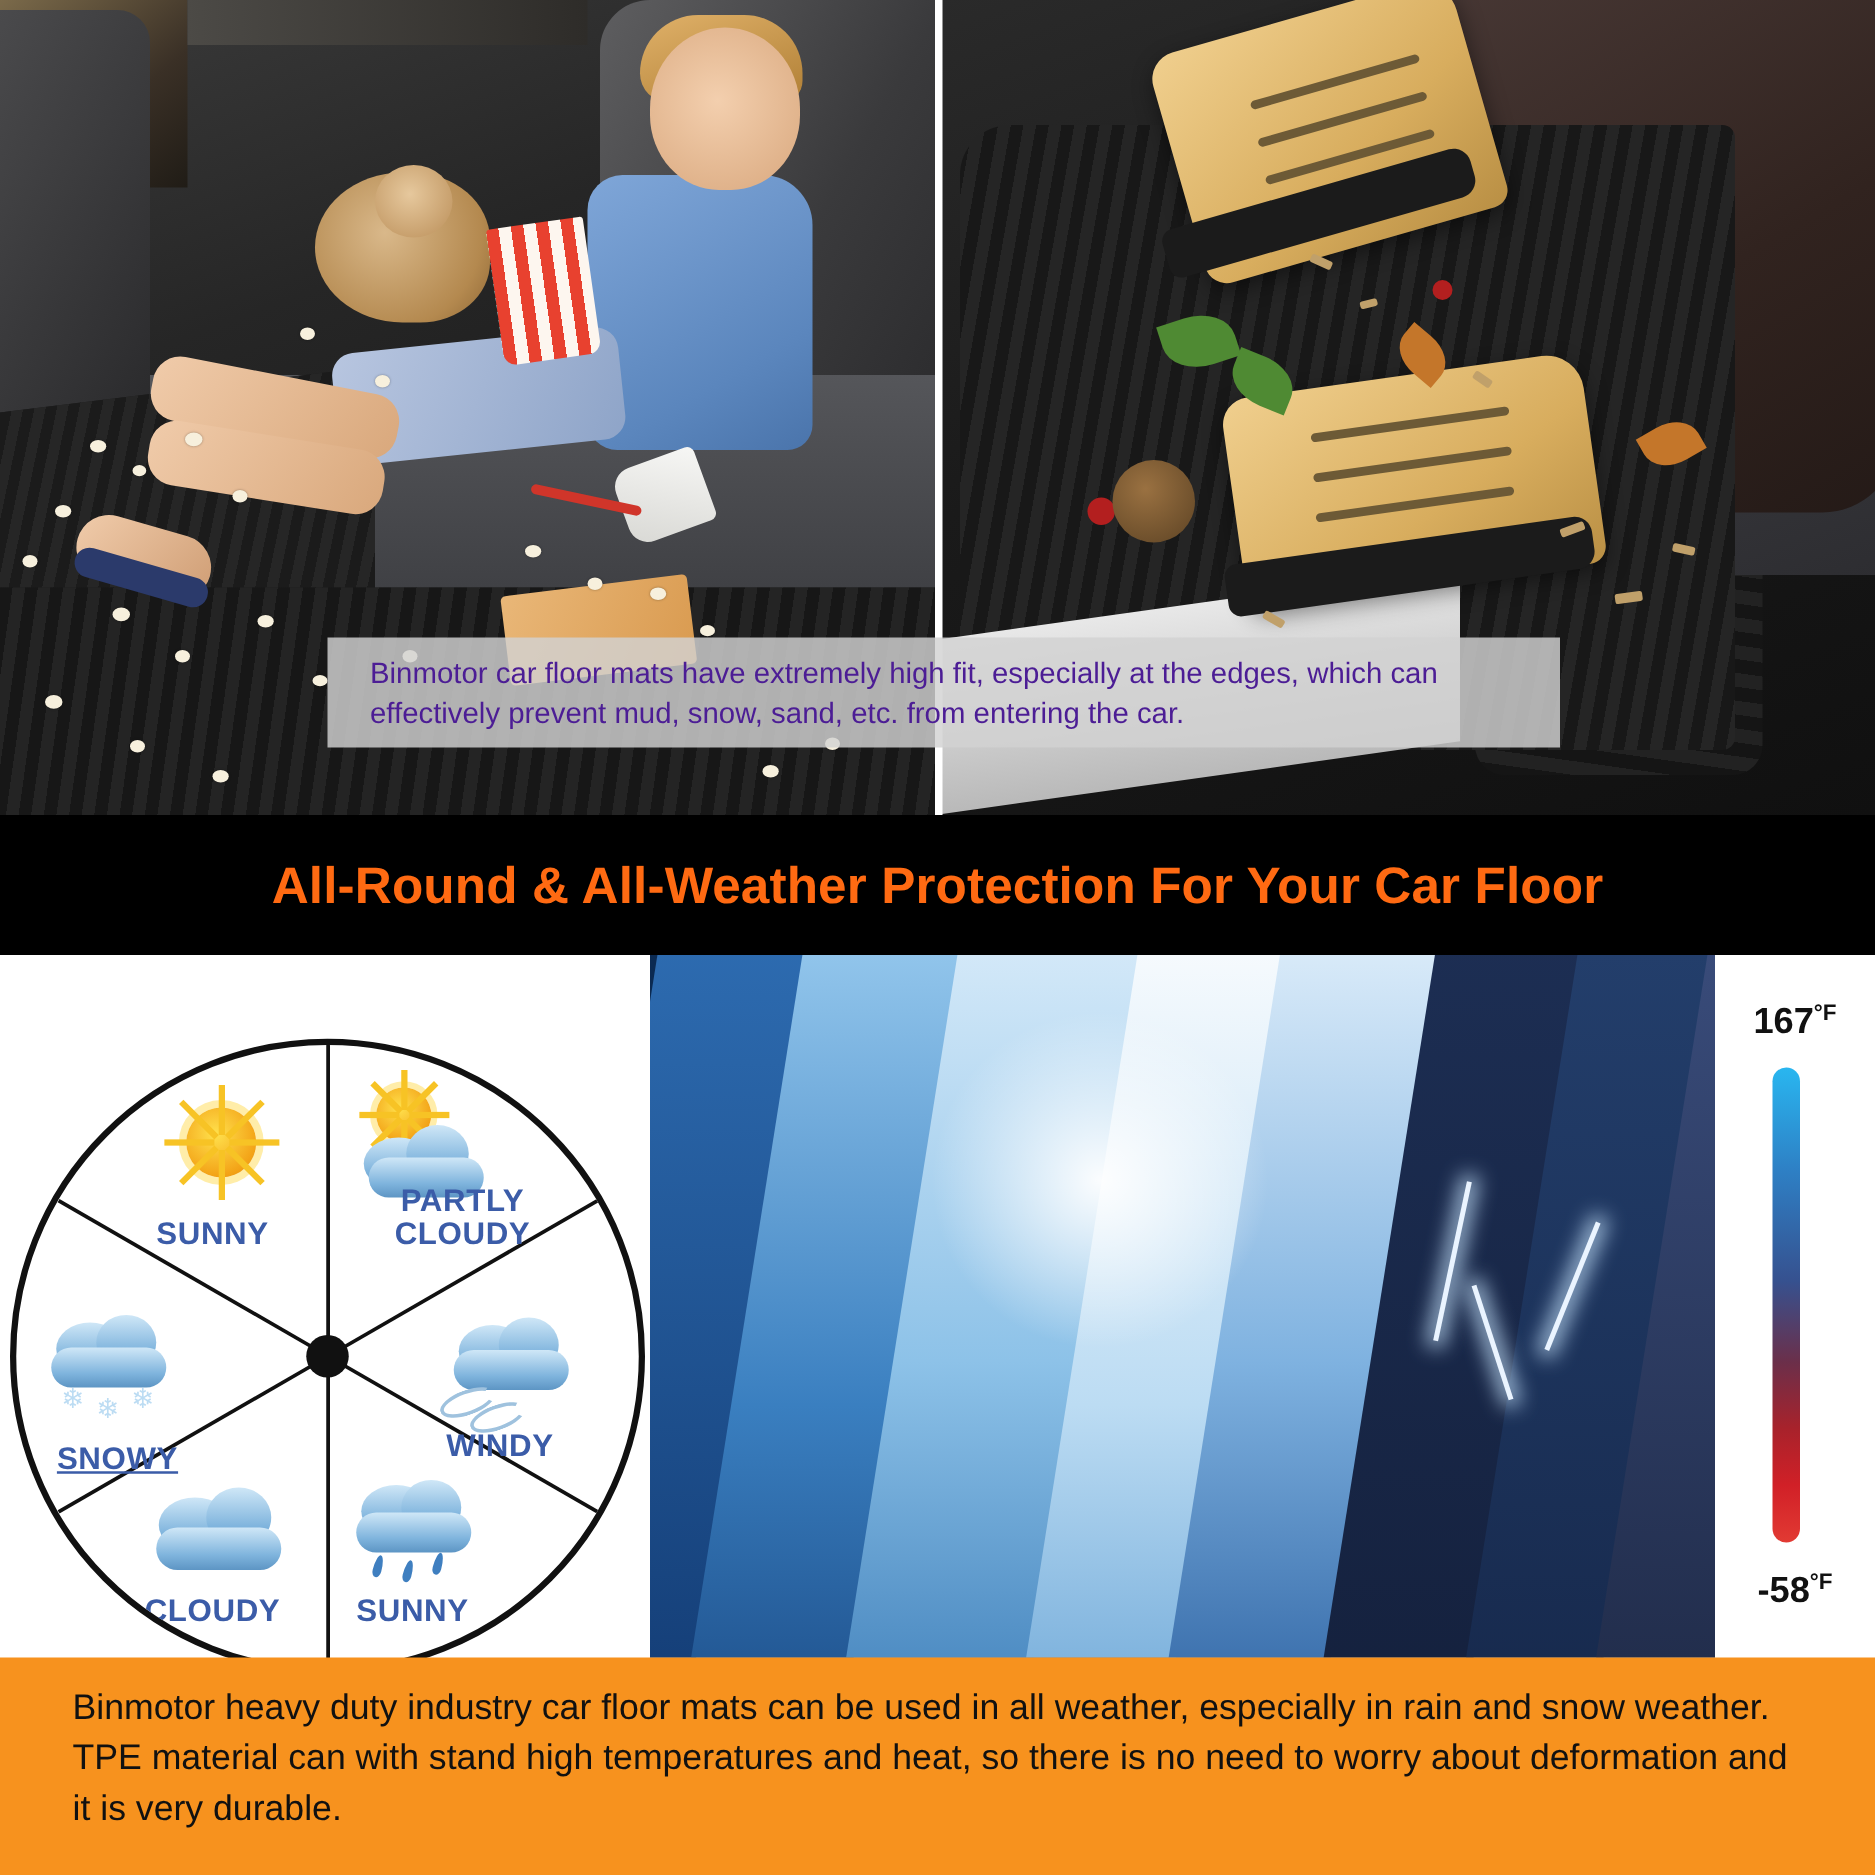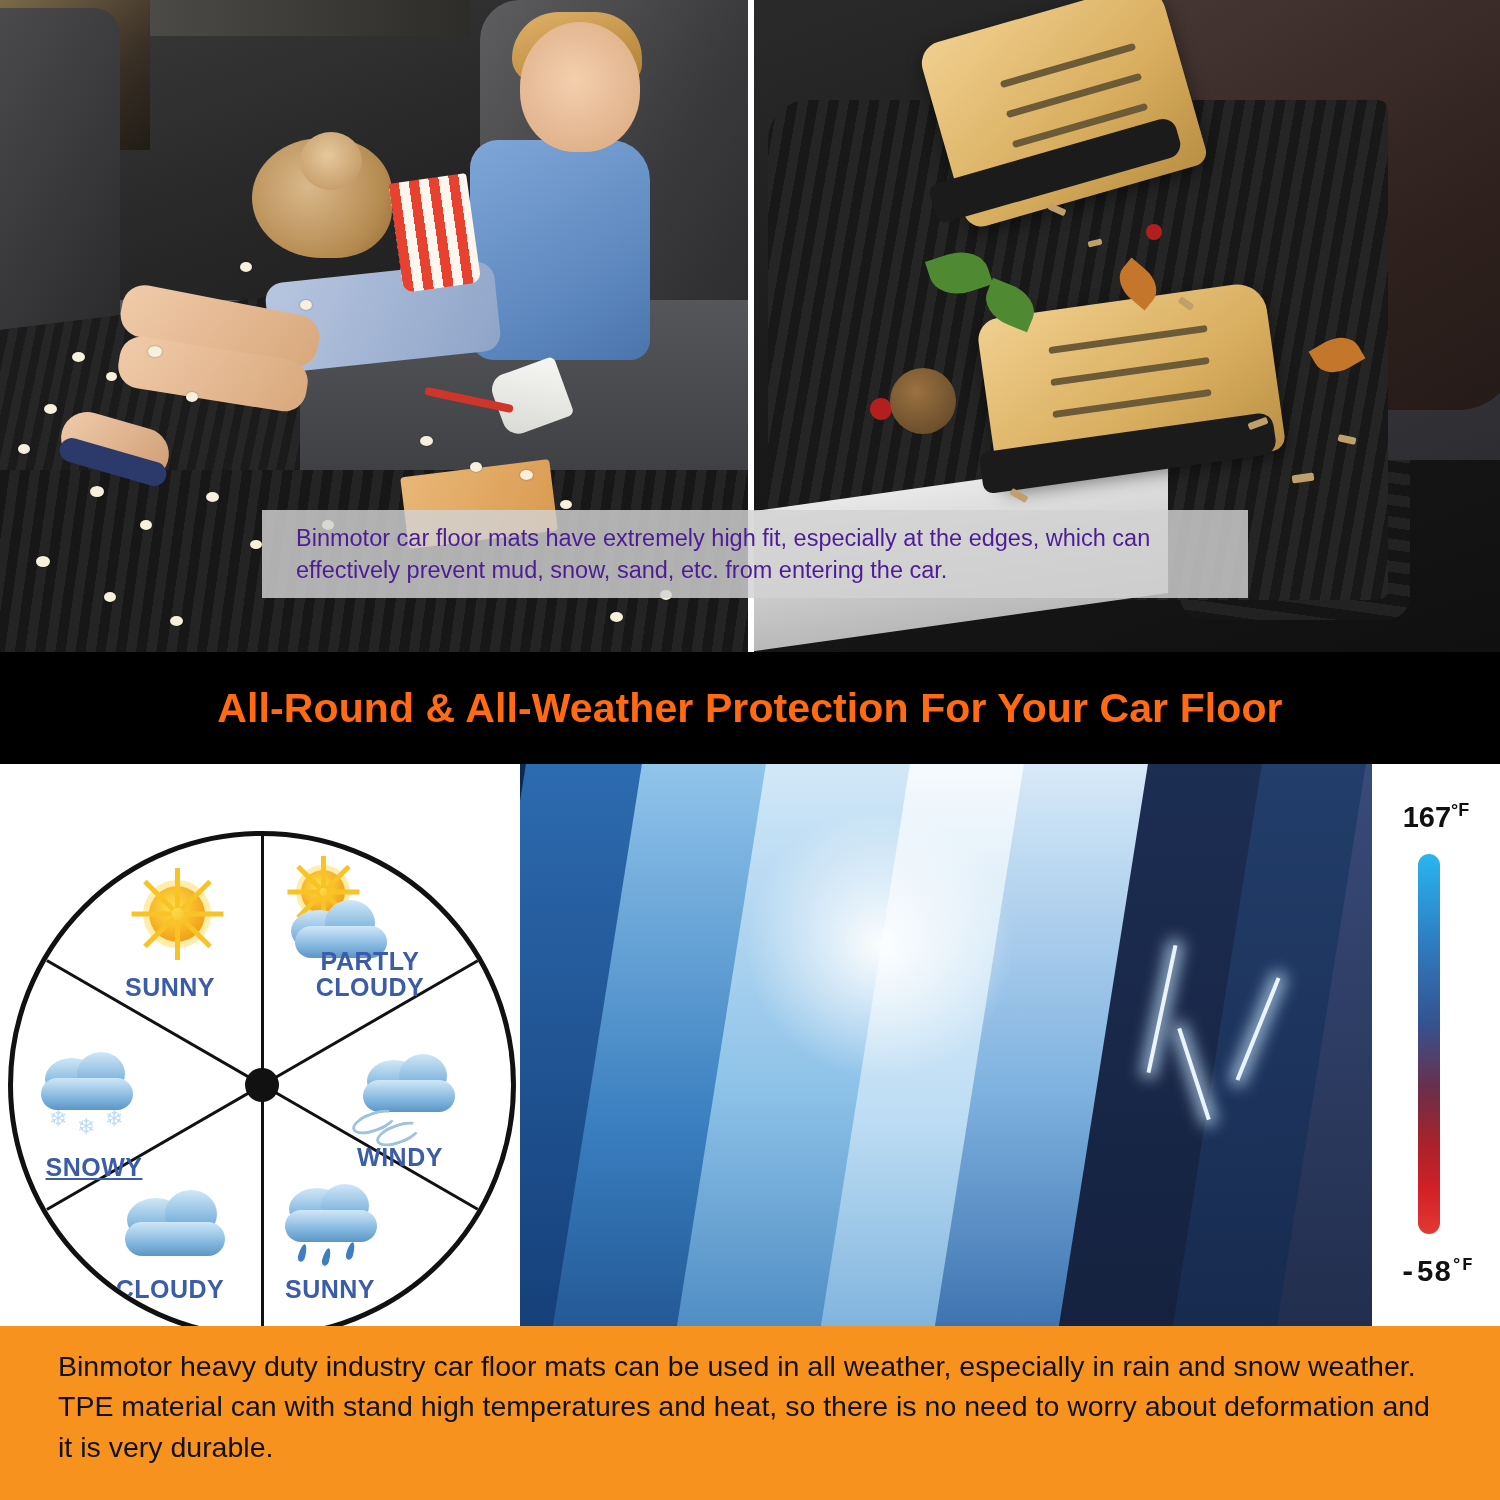--- a/index.html
+++ b/index.html
@@ -375,21 +375,21 @@
     width: 22px; height: 380px;
     border-radius: 11px;
     background: linear-gradient(180deg,#29b6f0 0%, #2e7fc4 22%, #36518f 45%, #6b2f4a 62%, #a8222b 76%, #d12027 88%, #e23a33 100%);
   }
   .temp-top-label {
     position: absolute; left: 0; top: 36px; width: 128px;
     text-align: center; font-size: 29px; font-weight: bold; color: #111;
   }
   .temp-bottom-label {
     position: absolute; left: 0; bottom: 36px; width: 128px;
-    text-align: center; font-size: 29px; font-weight: bold; color: #111; font-family: Liberation Mono, monospace;
+    text-align: center; font-size: 29px; font-weight: bold; color: #111;
   }
   .deg { font-size: 18px; vertical-align: super; }
 
   
   .bottom-banner {
     position: absolute;
     left: 0; top: 1326px;
     width: 1500px; height: 174px;
     background: #f7921e;
     box-sizing: border-box;

